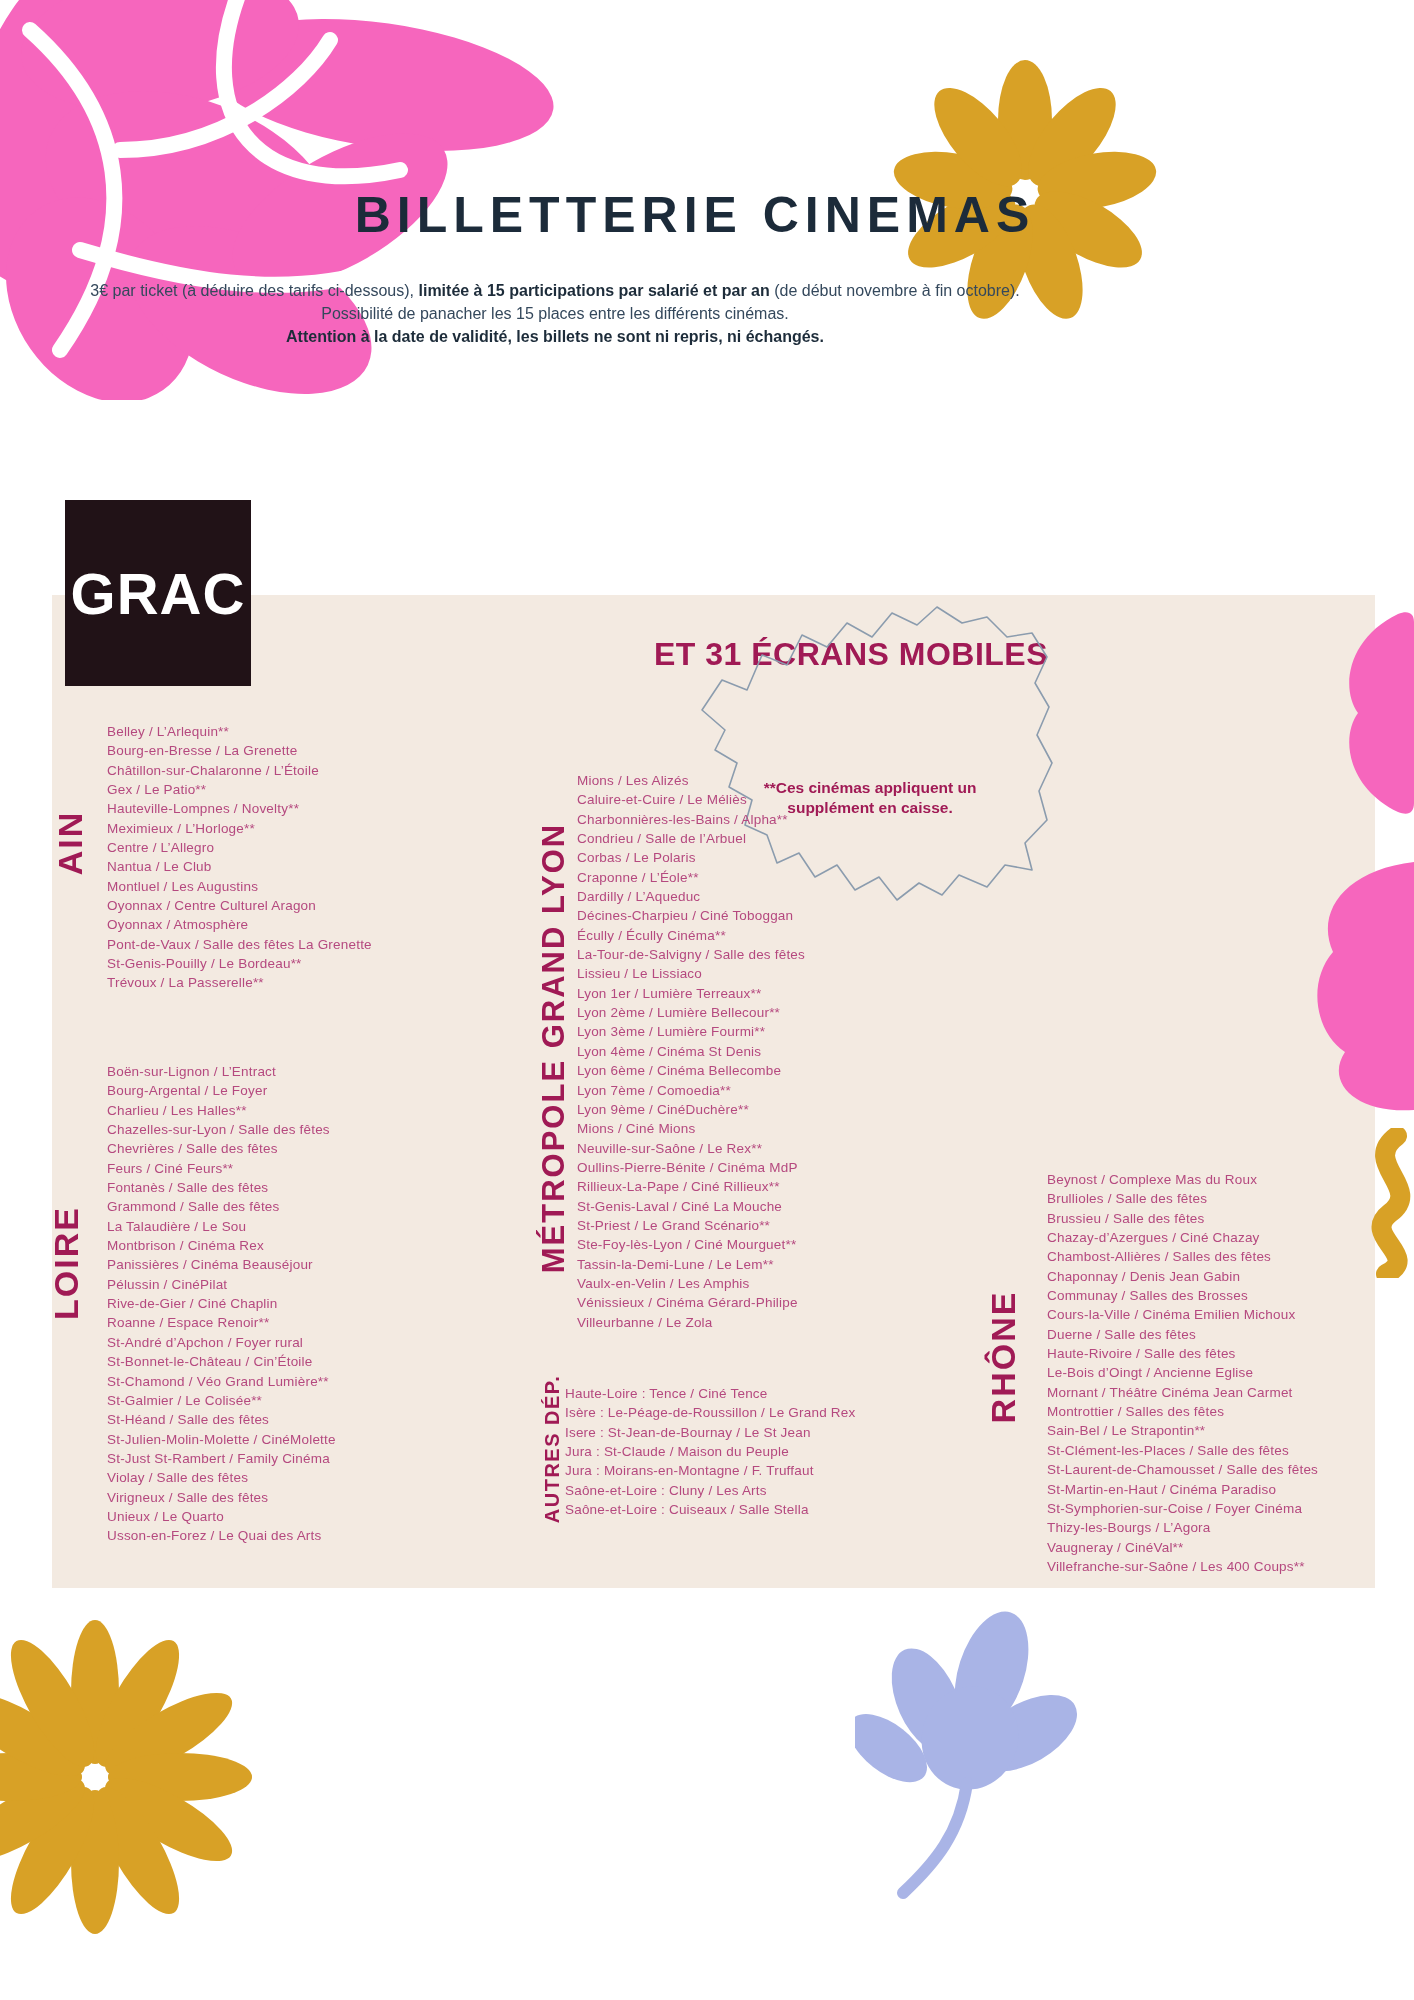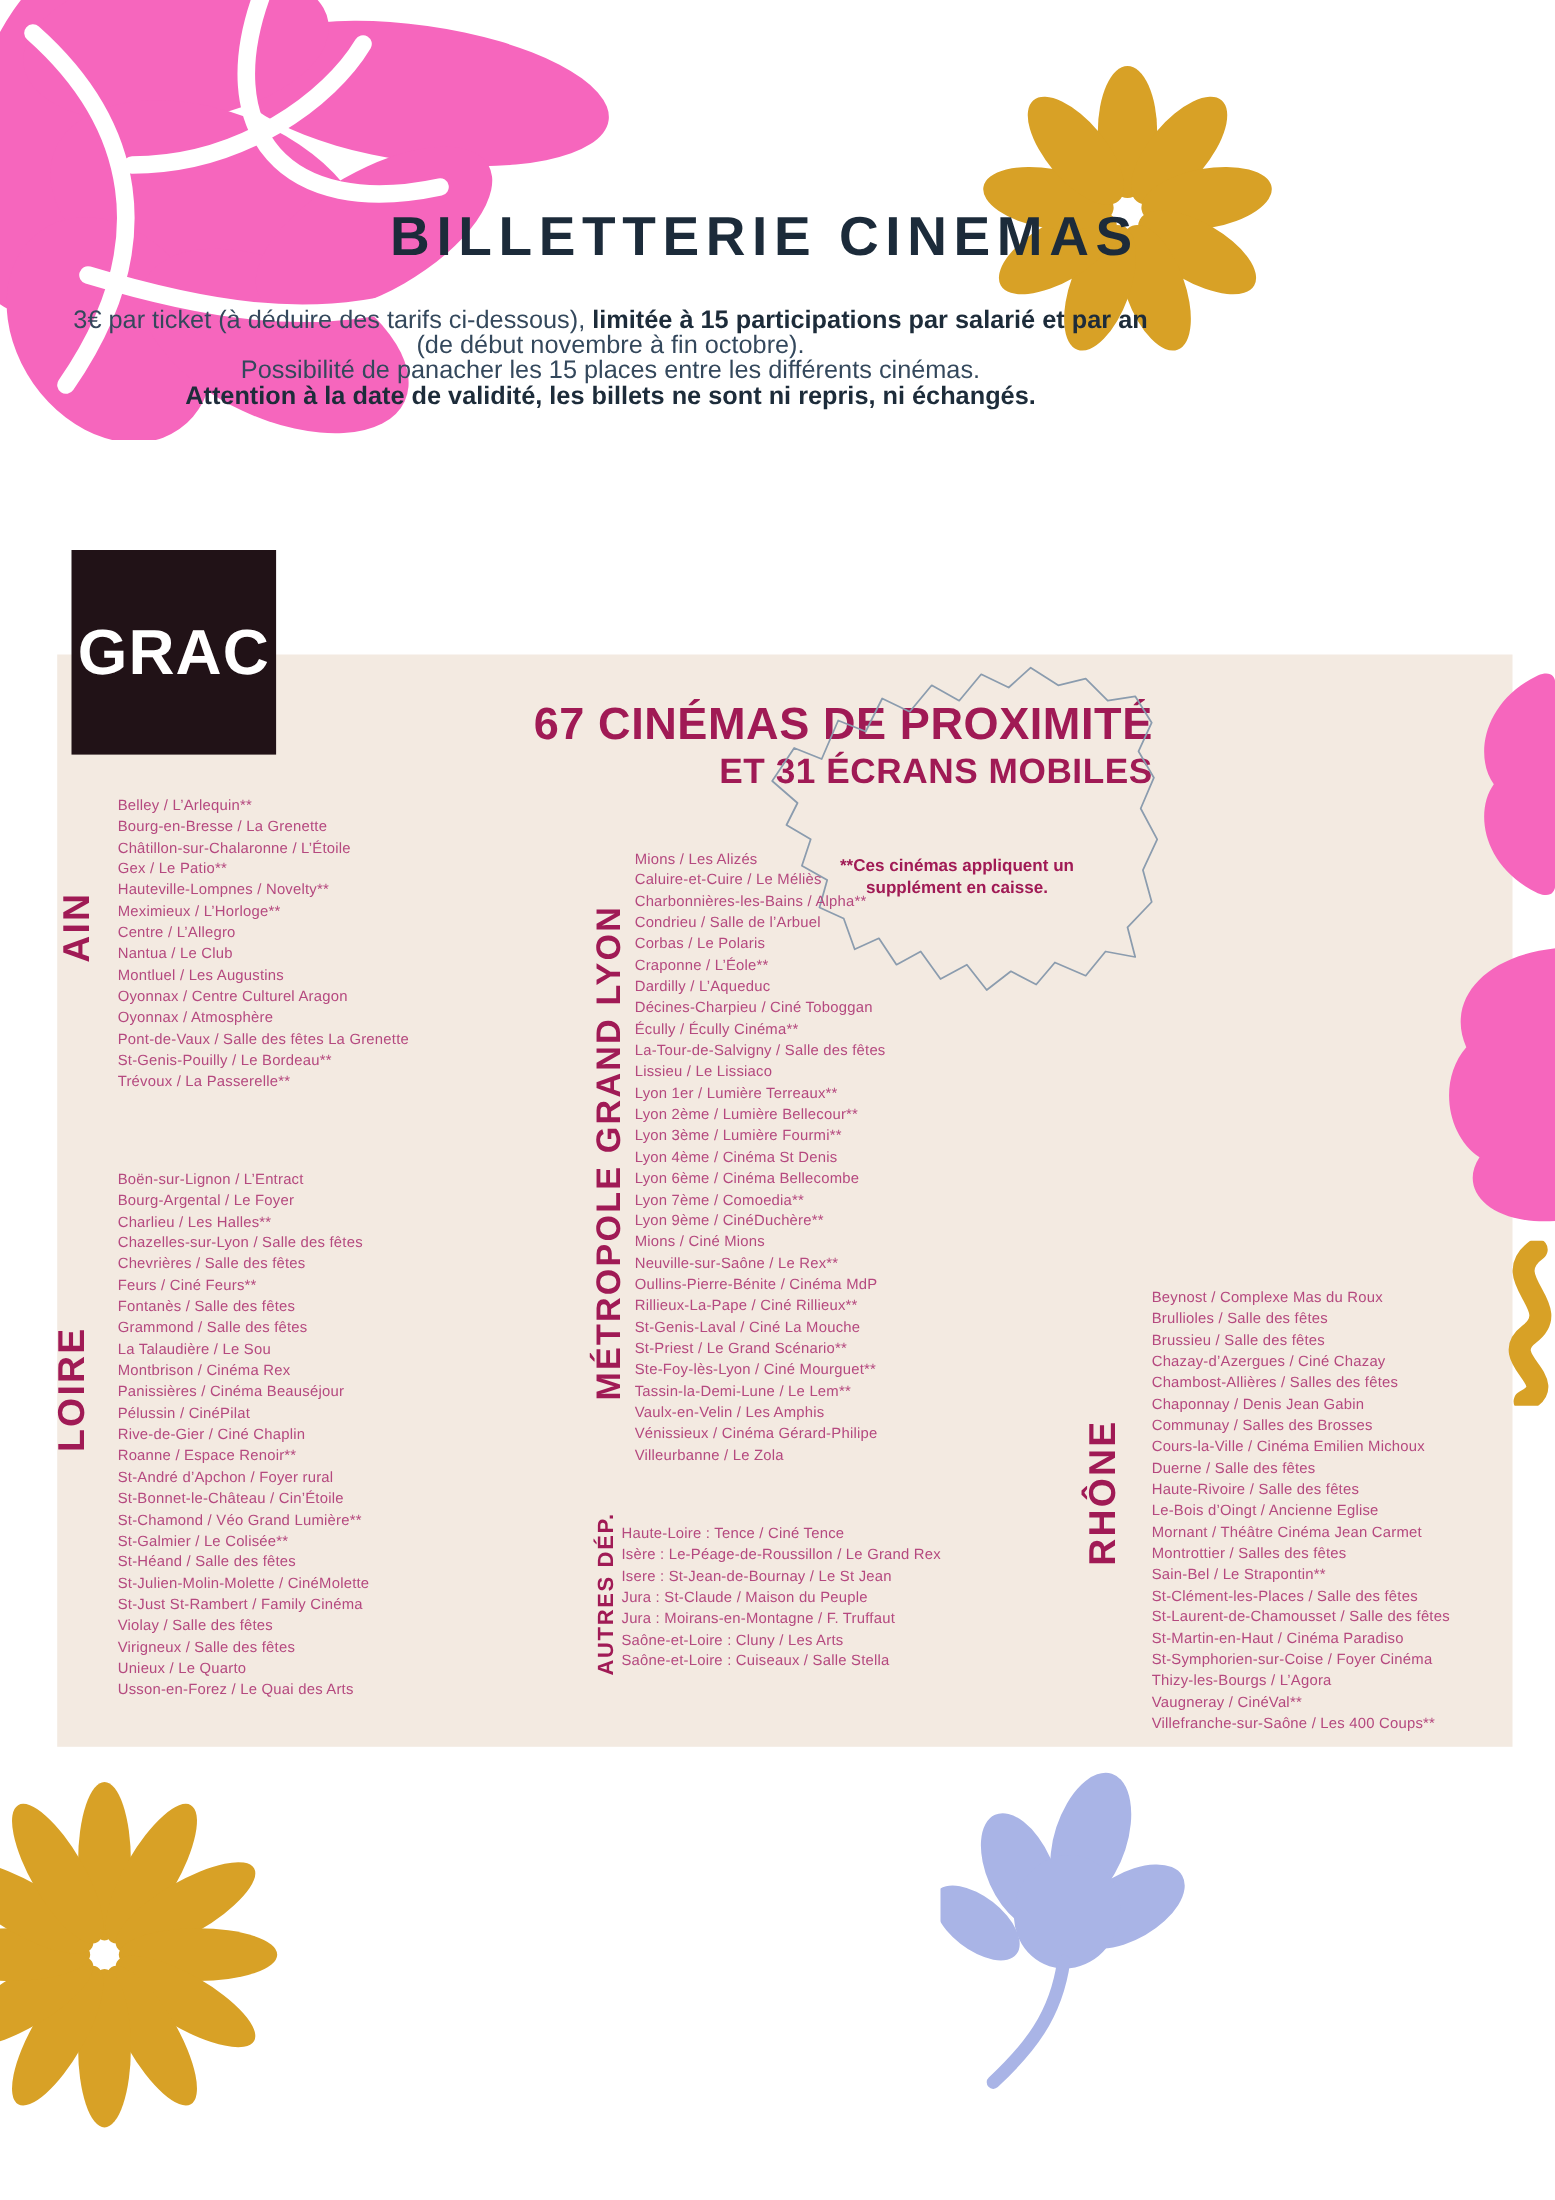--- a/index.html
+++ b/index.html
@@ -4,21 +4,21 @@
 <style>
   html,body{margin:0;padding:0;}
   .page{position:relative;width:1414px;height:2000px;background:#fff;overflow:hidden;
         font-family:"Liberation Sans",sans-serif;}
   svg.deco{position:absolute;pointer-events:none;}
 
   .title{position:absolute;left:0;top:154px;width:1390px;text-align:center;
          font-size:50px;line-height:54px;font-weight:700;letter-spacing:6px;color:#1c2b3a;}
 
   .intro{position:absolute;left:49px;top:279px;width:1012px;text-align:center;
-         font-size:23px;line-height:23px;color:#34485c;}
+         font-size:16px;line-height:23px;color:#34485c;}
   .intro b{color:#1d2c3a;}
 
   .logo{position:absolute;left:65px;top:500px;width:186px;height:186px;background:#211217;
         display:flex;align-items:center;justify-content:center;z-index:3;}
   .logo span{color:#ffffff;font-size:58px;font-weight:700;letter-spacing:1px;}
 
   .panel{position:absolute;left:52px;top:595px;width:1323px;height:993px;
          background:var(--beige,#f3eae1);z-index:1;}
 
   .heading{position:absolute;top:40px;right:327px;text-align:right;
@@ -175,21 +175,20 @@
     <div><b>Attention à la date de validité, les billets ne sont ni repris, ni échangés.</b></div>
   </div>
 
   <div class="logo">
     <span>GRAC</span>
   </div>
 
   <div class="panel">
 
     <div class="heading">
-      <div class="h1">67 CINÉMAS DE PROXIMITÉ</div>
       <div class="h2">ET 31 ÉCRANS MOBILES</div>
     </div>
 
     <svg class="map" viewBox="0 0 380 330">
       <path fill="none" stroke="#8b9cae" stroke-width="1.6" stroke-linejoin="round" d="M15,115 L35,85 60,95 75,60 100,70 115,40 140,52 160,28 185,42 205,18 230,30 250,12 275,28 300,22 320,42 345,38 360,62 348,88 362,112 350,140 365,168 352,196 360,225 338,248 345,275 318,270 300,292 272,280 255,300 232,288 210,305 192,282 168,295 150,270 128,282 112,258 90,268 80,240 58,230 65,205 42,192 50,168 28,155 38,135 Z"></path>
     </svg>
 
     <div class="map-note">
       <div>**Ces cinémas appliquent un</div>
       <div>supplément en caisse.</div>

